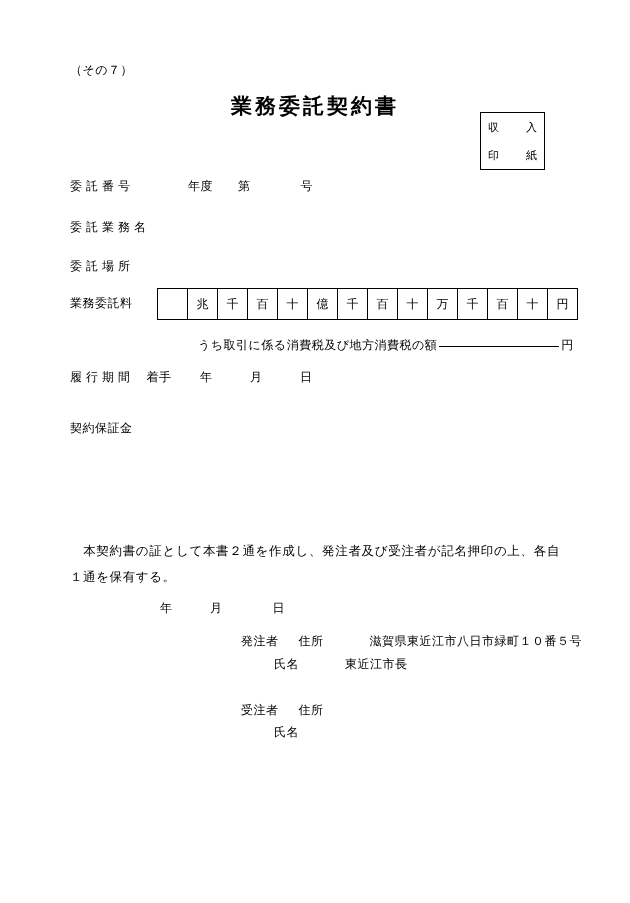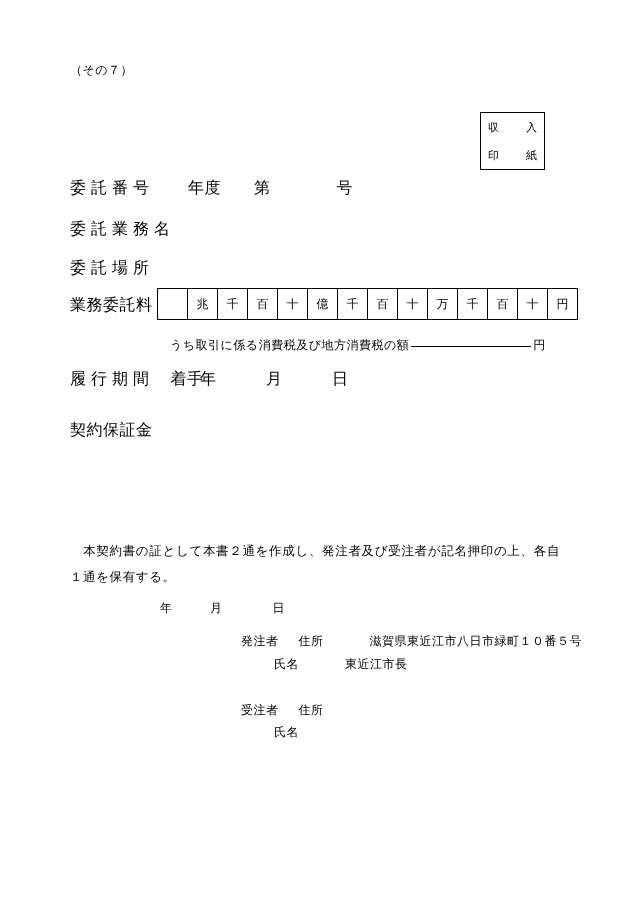--- a/index.html
+++ b/index.html
@@ -51,21 +51,21 @@
     height: 50%;
     display: flex;
     align-items: center;
     justify-content: space-between;
     padding: 0 7px;
     box-sizing: border-box;
     letter-spacing: 0px;
   }
   .field-label {
     position: absolute;
-    font-size: 16px;
+    font-size: 12px;
     letter-spacing: 0.5px;
     white-space: nowrap;
   }
   .lbl-itaku-no { left: 70px; top: 178px; }
   .val-nendo    { left: 188px; top: 178px; }
   .lbl-gyoumei  { left: 70px; top: 219px; }
   .lbl-basho    { left: 70px; top: 258px; }
   .lbl-ryo      { left: 70px; top: 295px; }
   .lbl-kikan    { left: 70px; top: 369px; }
   .val-chakushu { left: 200px; top: 369px; }
@@ -86,21 +86,21 @@
     text-align: center;
     vertical-align: middle;
     font-size: 12px;
     padding: 0;
   }
   .amount-table td.blank {
     border: 1px solid #000;
   }
   .tax-line {
     position: absolute;
-    left: 170px;
+    left: 198px;
     top: 337px;
     font-size: 12px;
     letter-spacing: 0.5px;
     white-space: nowrap;
   }
   .tax-line .blank-rule {
     display: inline-block;
     width: 120px;
     border-bottom: 1px solid #000;
     margin: 0 2px;
@@ -139,20 +139,21 @@
   .sp-md { display: inline-block; width: 34px; }
   .sp-lg { display: inline-block; width: 46px; }
 </style>
 </head>
 <body>
 
 <div class="page">
 
   <div class="doc-number">（その７）</div>
 
+  <div class="title">業務委託契約書</div>
 
   <div class="stamp-box">
     <div class="row">
       <span>収</span>
       <span>入</span>
     </div>
     <div class="row">
       <span>印</span>
       <span>紙</span>
     </div>

